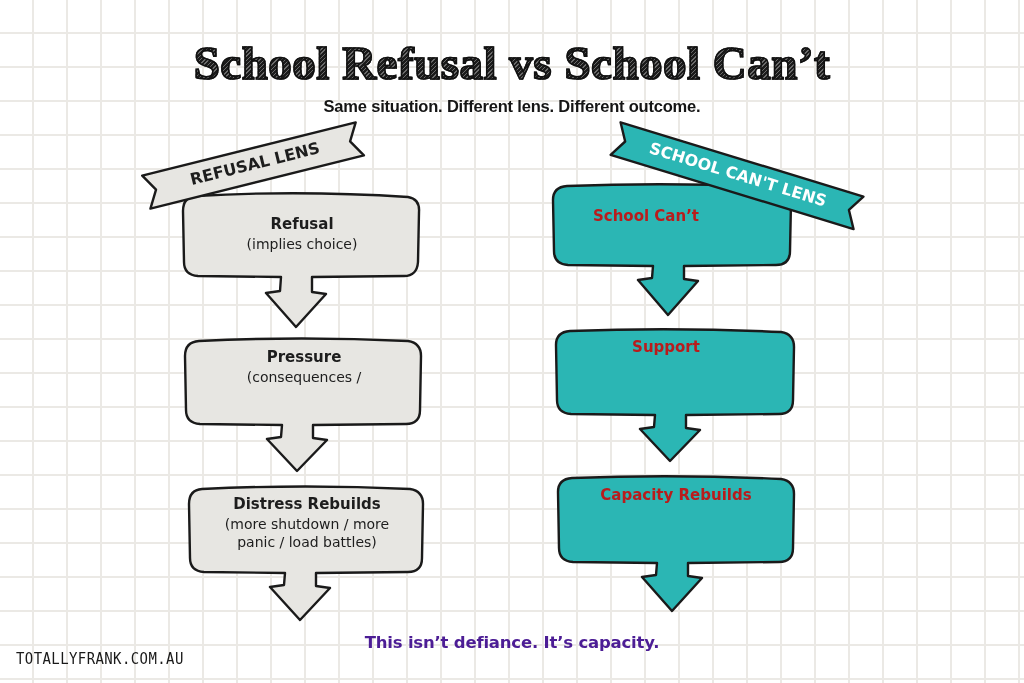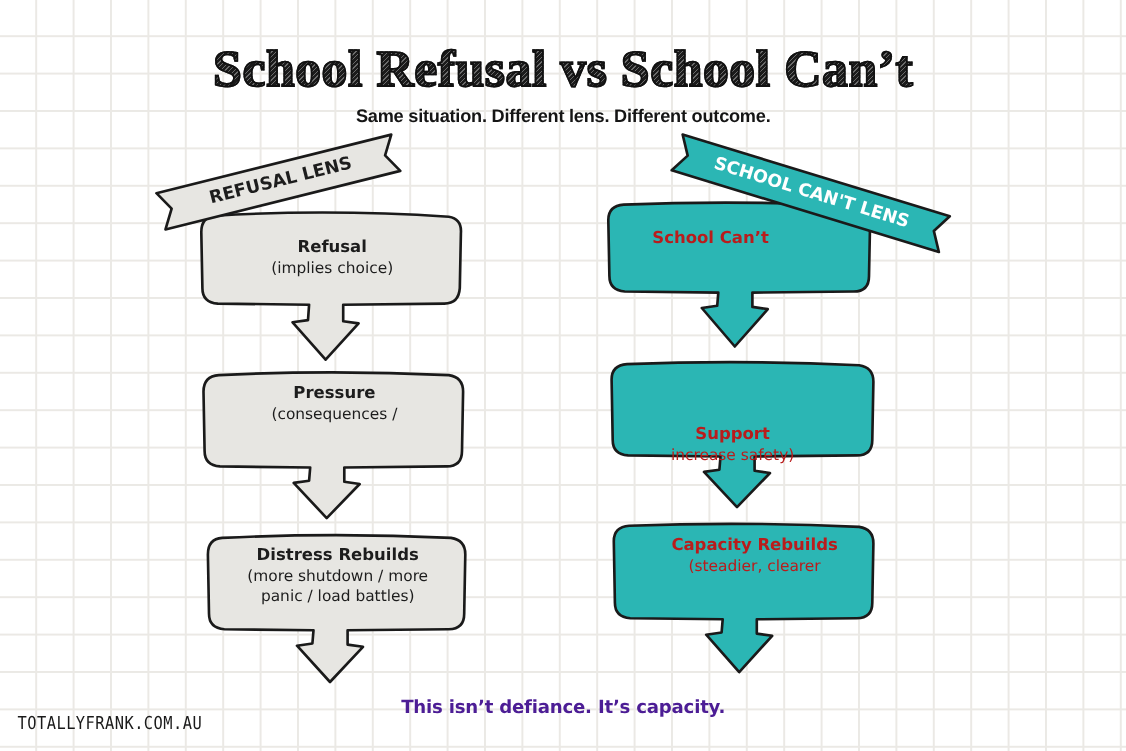--- a/index.html
+++ b/index.html
@@ -78,23 +78,21 @@
 </div>
 <div class="box-text dark" style="left:189px;top:495px;width:236px;">
   <span class="h">Distress Rebuilds</span>
   <span class="s">(more shutdown / more</span>
   <span class="s">panic / load battles)</span>
 </div>
 
 <div class="box-text light" style="left:553px;top:207px;width:186px;">
   <span class="h">School Can’t</span>
 </div>
-<div class="box-text light" style="left:556px;top:338px;width:220px;margin-top:47px;">
+<div class="box-text light" style="left:556px;top:338px;width:220px;">
   <span class="h">Support</span>
-  <span class="s">increase safety)</span>
 </div>
-<div class="box-text light" style="left:558px;top:486px;width:256px;">
+<div class="box-text light" style="left:558px;top:486px;width:236px;">
   <span class="h">Capacity Rebuilds</span>
-  <span class="s">(steadier, clearer</span>
 </div>
 
 <div class="footer-tag">This isn’t defiance. It’s capacity.</div>
 <div class="brand">TOTALLYFRANK.COM.AU</div>
 
 </body></html>

